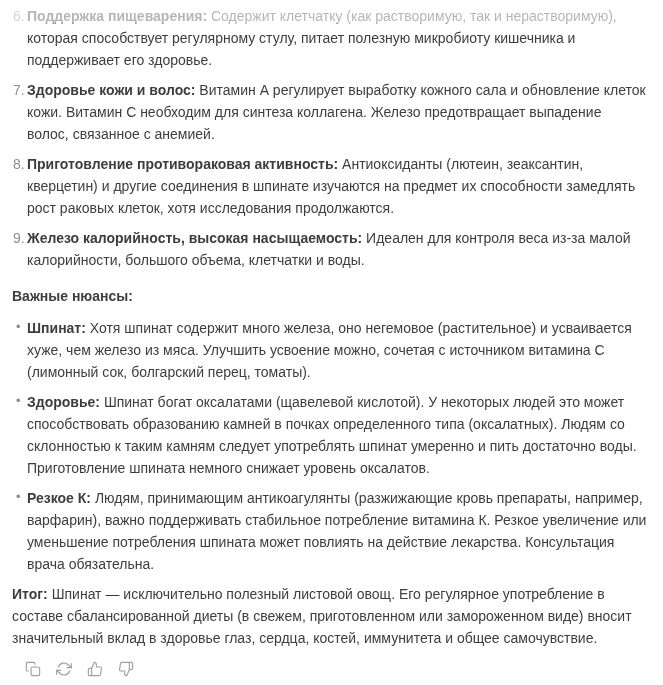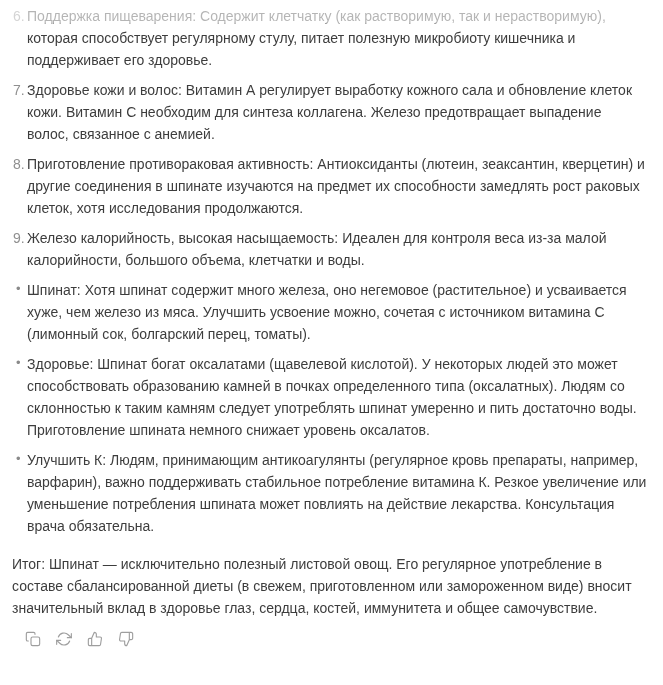--- a/index.html
+++ b/index.html
@@ -42,27 +42,27 @@
     padding-left: 15px;
     margin: 0 0 8px 0;
   }
   ul.bullets .dot {
     position: absolute;
     left: 4px;
     top: -1px;
     color: #8a8a8a;
     font-size: 13px;
   }
-  .b { font-weight: normal; }
+  .b { font-weight: bold; }
   p.heading {
     font-weight: bold;
     margin: 14px 0 10px 0;
   }
   p.summary {
-    margin: 16px 0 0 0;
+    margin: 8px 0 0 0;
   }
   .top-fade {
     position: absolute;
     top: 0; left: 0; right: 0;
     height: 30px;
     background: linear-gradient(to bottom,
       rgba(255,255,255,0.62) 0px,
       rgba(255,255,255,0.62) 22px,
       rgba(255,255,255,0) 30px);
     pointer-events: none;
@@ -119,36 +119,37 @@
       <span class="b">Приготовление противораковая активность:</span>
       <span>Антиоксиданты (лютеин, зеаксантин, кверцетин) и другие соединения в шпинате изучаются на предмет их способности замедлять рост раковых клеток, хотя исследования продолжаются.</span>
     </li>
     <li>
       <span class="num">9.</span>
       <span class="b">Железо калорийность, высокая насыщаемость:</span>
       <span>Идеален для контроля веса из-за малой калорийности, большого объема, клетчатки и воды.</span>
     </li>
   </ol>
 
+  <p class="heading">Важные нюансы:</p>
 
   <ul class="bullets">
     <li>
       <span class="dot">•</span>
       <span class="b">Шпинат:</span>
       <span>Хотя шпинат содержит много железа, оно негемовое (растительное) и усваивается хуже, чем железо из мяса. Улучшить усвоение можно, сочетая с источником витамина C (лимонный сок, болгарский перец, томаты).</span>
     </li>
     <li>
       <span class="dot">•</span>
       <span class="b">Здоровье:</span>
       <span>Шпинат богат оксалатами (щавелевой кислотой). У некоторых людей это может способствовать образованию камней в почках определенного типа (оксалатных). Людям со склонностью к таким камням следует употреблять шпинат умеренно и пить достаточно воды. Приготовление шпината немного снижает уровень оксалатов.</span>
     </li>
     <li>
       <span class="dot">•</span>
-      <span class="b">Улучшить К:</span>
-      <span>Людям, принимающим антикоагулянты (регулярное кровь препараты, например, варфарин), важно поддерживать стабильное потребление витамина К. Резкое увеличение или уменьшение потребления шпината может повлиять на действие лекарства. Консультация врача обязательна.</span>
+      <span class="b">Резкое К:</span>
+      <span>Людям, принимающим антикоагулянты (разжижающие кровь препараты, например, варфарин), важно поддерживать стабильное потребление витамина К. Резкое увеличение или уменьшение потребления шпината может повлиять на действие лекарства. Консультация врача обязательна.</span>
     </li>
   </ul>
 
   <p class="summary">
     <span class="b">Итог:</span>
     <span>Шпинат — исключительно полезный листовой овощ. Его регулярное употребление в составе сбалансированной диеты (в свежем, приготовленном или замороженном виде) вносит значительный вклад в здоровье глаз, сердца, костей, иммунитета и общее самочувствие.</span>
   </p>
 
   <div class="toolbar">
     <button title="">

